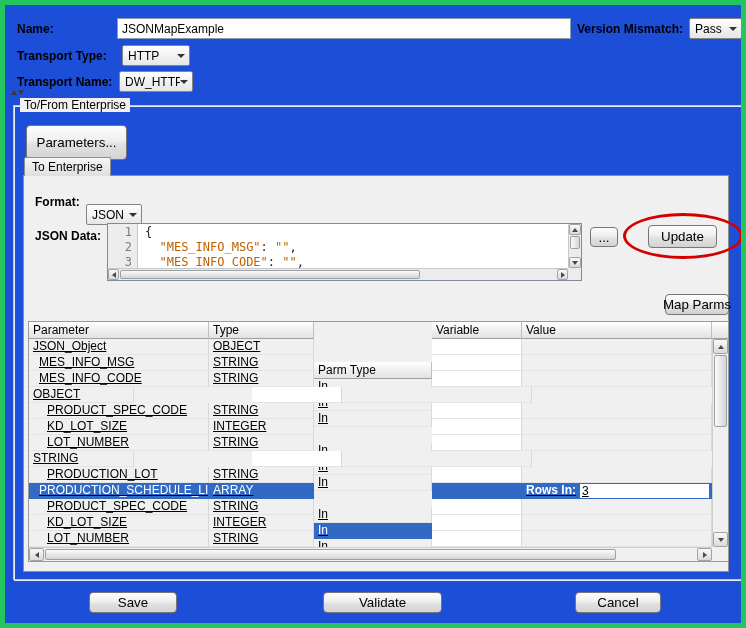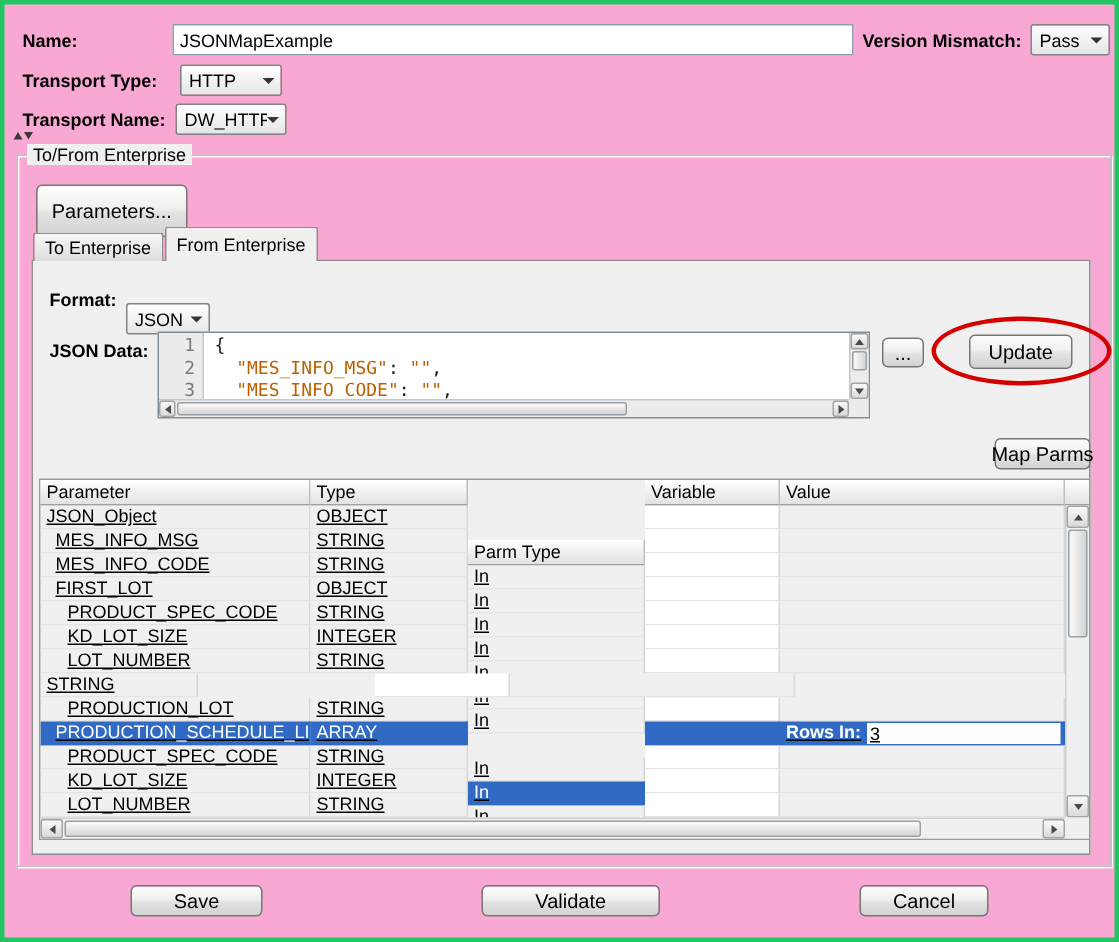--- a/index.html
+++ b/index.html
@@ -1,19 +1,19 @@
 <!DOCTYPE html>
 <html style="--sel-bg: #316ac5; --json-key: #bf6000; --json-string: #bf6000; --annot: #d40000;"><head>
 <meta charset="utf-8">
 <style>
   * { margin:0; padding:0; box-sizing:border-box; }
   html,body { width:746px; height:628px; }
   body { font-family:"Liberation Sans","DejaVu Sans",sans-serif; font-size:12px; color:#000; background:#fff; }
 
-  .window { position:relative; width:746px; height:628px; background:#f9a8d4; border:3px solid #22c55e; overflow:hidden; }
+  .window { position:relative; width:746px; height:628px; background:#1d4ed8; border:5px solid #22c55e; overflow:hidden; }
 
   .lbl { position:absolute; font-weight:bold; white-space:nowrap; }
   .txt { position:absolute; border:1px solid #8a9cae; background:#fff; font:12px "Liberation Sans","DejaVu Sans",sans-serif; padding:0 4px; }
 
   .combo { position:absolute; display:flex; align-items:center; height:21px; background:linear-gradient(#fefefe,#e6e6e6); border:1px solid #848484; border-radius:2px; padding-left:5px; }
   .combo-text { white-space:nowrap; overflow:hidden; }
   .combo-arrow { margin-left:auto; margin-right:4px; width:0; height:0; border-left:4px solid transparent; border-right:4px solid transparent; border-top:4px solid #333; }
 
   .btn { position:absolute; display:flex; align-items:center; justify-content:center; background:linear-gradient(#fdfdfd,#efefef 45%,#e2e2e2 55%,#d3d3d3); border:1px solid #767676; border-radius:4px; white-space:nowrap; }
 
@@ -105,23 +105,20 @@
 
   <div class="groupbox">
     <span class="group-title">To/From Enterprise</span>
 
     <button class="btn" style="left:12px;top:19px;width:101px;height:35px">Parameters...</button>
 
     <div class="tabs">
       <div class="tab">
         <span>To Enterprise</span>
       </div>
-      <div class="tab active">
-        <span>From Enterprise</span>
-      </div>
     </div>
 
     <div class="tab-panel">
 
       <span class="lbl" style="left:11px;top:19px">Format:</span>
       <div class="combo" style="left:62px;top:28px;width:56px">
         <span class="combo-text">JSON</span>
         <span class="combo-arrow"></span>
       </div>
 
@@ -186,21 +183,20 @@
               <div class="tcell c-value"></div>
             </div>
             <div class="trow">
               <div class="tcell c-param" style="padding-left: 10px;">MES_INFO_CODE</div>
               <div class="tcell c-type">STRING</div>
               <div class="tcell c-parmtype">In</div>
               <div class="tcell c-var"></div>
               <div class="tcell c-value"></div>
             </div>
             <div class="trow">
-              <div class="tcell c-param" style="padding-left: 10px;">FIRST_LOT</div>
               <div class="tcell c-type">OBJECT</div>
               <div class="tcell c-parmtype">In</div>
               <div class="tcell c-var"></div>
               <div class="tcell c-value"></div>
             </div>
             <div class="trow">
               <div class="tcell c-param" style="padding-left: 18px;">PRODUCT_SPEC_CODE</div>
               <div class="tcell c-type">STRING</div>
               <div class="tcell c-parmtype">In</div>
               <div class="tcell c-var"></div>

